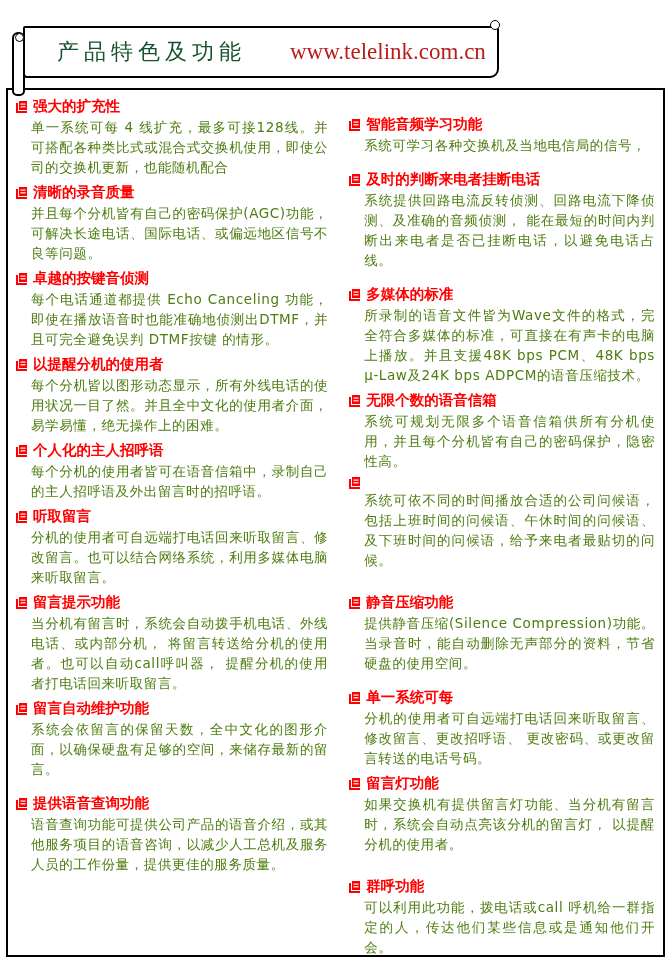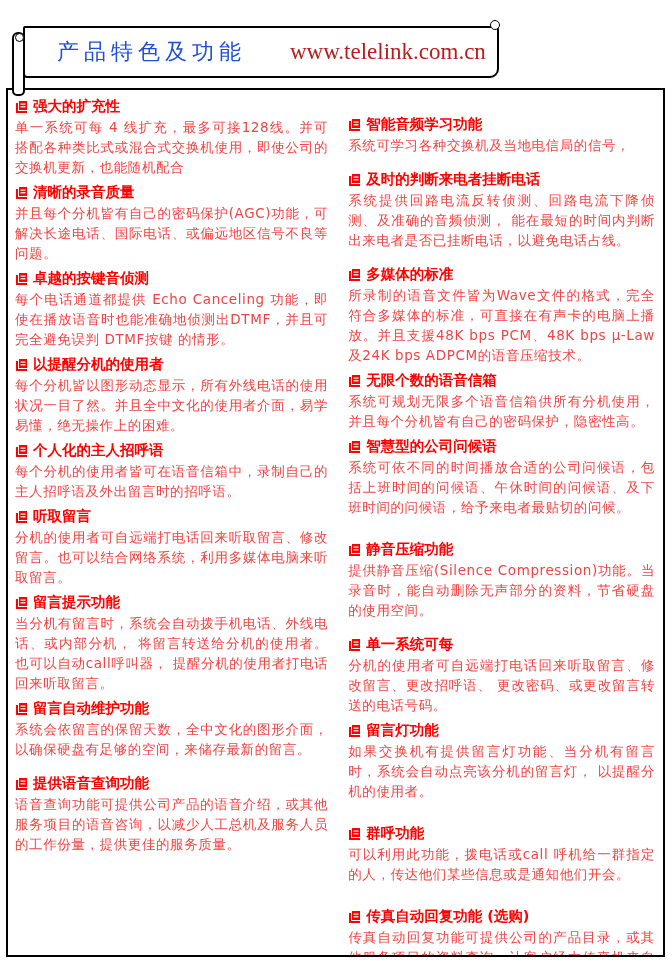--- a/index.html
+++ b/index.html
@@ -26,21 +26,21 @@
     position:absolute; left:11px; top:2px; width:476px; height:52px;
     border:2px solid #000; border-radius:2px 4px 9px 4px;
     background:#fff; box-sizing:border-box;
     display:flex; align-items:center; z-index:1;
   }
   .banner-rect::after{
     content:''; position:absolute; right:-3px; top:-8px; width:8px; height:8px;
     border:1.5px solid #000; border-radius:50%; background:#fff;
   }
   .banner-title{
-    margin-left:32px; font-size:22px; color:#1d4ed8; letter-spacing:5px; white-space:nowrap;
+    margin-left:32px; font-size:22px; color:#14532d; letter-spacing:5px; white-space:nowrap;
   }
   .banner-url{
     margin-left:44px; font-family:"Liberation Serif", serif;
     font-size:23px; color:#b91c1c; white-space:nowrap;
   }
 
   
   .content {
     position:absolute; left:6px; top:88px; width:659px; height:869px;
     border:2px solid #000; box-sizing:border-box;
@@ -56,22 +56,22 @@
   .mt-lg { margin-top:22px; }
 
   .sec-head{
     display:flex; align-items:center; gap:5px;
     color:#ff0000; font-weight:bold; font-size:14.5px; line-height:20px;
     white-space:nowrap;
   }
   .bullet{ width:13px; height:13px; flex:0 0 13px; display:inline-block; }
   .bullet svg{ display:block; }
   .sec-body{
-    margin:1px 0 0 0;
-    font-size:13.5px; line-height:20px; letter-spacing:0.6px; color:#ef4444;
+    margin:1px 0 0 16px;
+    font-size:13.5px; line-height:20px; letter-spacing:0.6px; color:#4d7c0f;
     text-align:justify;
   }
 </style>
 </head>
 <body>
 
 <div class="page">
 
   <div class="banner">
     <div class="banner-rect">
@@ -288,21 +288,20 @@
       <div class="section">
         <div class="sec-head">
           <span class="bullet">
               <svg width="13" height="13" viewBox="0 0 13 13">
                 <path d="M1,3 h2 v8 h9 v2 H1 z" fill="#f00"></path>
                 <rect x="4" y="1" width="8" height="9" fill="#f00"></rect>
                 <rect x="5.5" y="3.5" width="5" height="1.2" fill="#fff"></rect>
                 <rect x="5.5" y="6.2" width="5" height="1.2" fill="#fff"></rect>
               </svg>
             </span>
-          <span class="sec-title">智慧型的公司问候语</span>
         </div>
         <p class="sec-body">系统可依不同的时间播放合适的公司问候语，包括上班时间的问候语、午休时间的问候语、及下班时间的问候语，给予来电者最贴切的问候。</p>
       </div>
 
       <div class="section mt-lg">
         <div class="sec-head">
           <span class="bullet">
               <svg width="13" height="13" viewBox="0 0 13 13">
                 <path d="M1,3 h2 v8 h9 v2 H1 z" fill="#f00"></path>
                 <rect x="4" y="1" width="8" height="9" fill="#f00"></rect>

